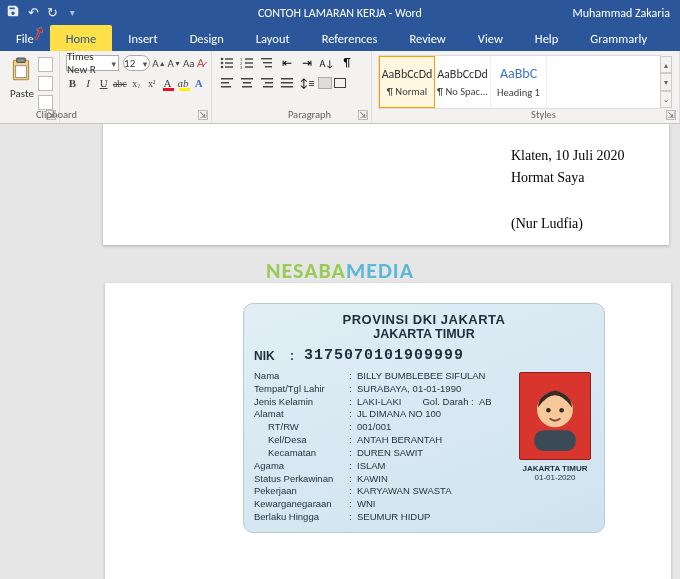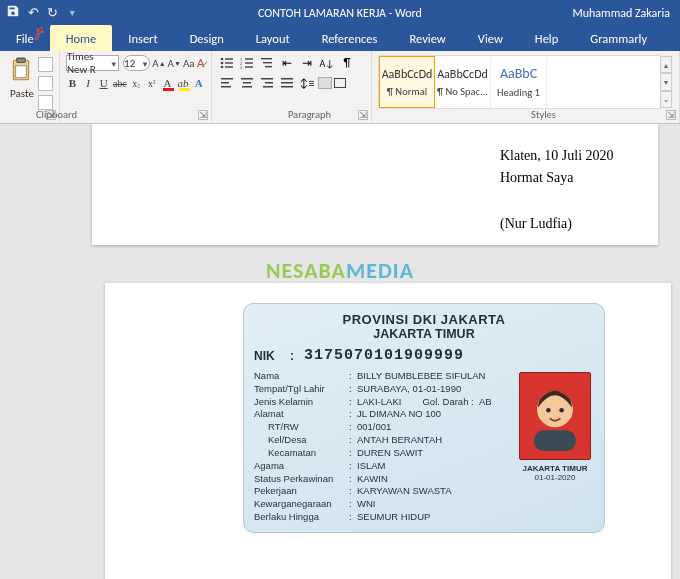--- a/index.html
+++ b/index.html
@@ -5,21 +5,21 @@
   * { box-sizing: border-box; margin: 0; padding: 0; }
   body { font-family: "Segoe UI", Calibri, sans-serif; font-size: 12px; background: #f0f0f0; width: 680px; height: 579px; overflow: hidden; }
   .title-bar { height: 25px; background: #2B579A; color: #fff; display: flex; align-items: center; font-size: 12px; }
   .qat { display: flex; align-items: center; gap: 8px; padding: 0 6px 0 6px; }
   .qat .icon { color: #fff; font-size: 13px; opacity: .9; }
   .chev-sep { color:#fff; opacity:.6; font-size:10px; margin-left:4px;}
   .title-center { position:absolute; left:50%; transform:translateX(-50%); color:#fff; font-size:12px;}
   .title-right { position:absolute; right:10px; color:#fff; font-size:12px;}
   .menu-bar { height: 26px; background: #2B579A; display: flex; align-items: stretch; color:#fff; font-size:12.5px; }
   .menu-item { padding: 4px 16px 3px; display:flex; align-items:center; cursor:pointer; position:relative;}
-  .menu-item.active { background:#fef9c3; color:#2B579A; border-radius:2px 2px 0 0;}
+  .menu-item.active { background:#fde047; color:#2B579A; border-radius:2px 2px 0 0;}
   .file-arrow { position:absolute; left:31px; top:22px; color:#b52b2b; font-size:18px; transform:rotate(-20deg); text-shadow:0 0 1px #fff; z-index:10;}
   .tell-me { display:flex; align-items:center; gap:4px; padding:4px 6px;}
   .tell-me svg { width:13px; height:13px;}
   .ribbon { height: 73px; background: #f3f2f1; border-bottom: 1px solid #c8c6c4; display:flex; }
   .group { border-right: 1px solid #ddd; padding: 4px 6px 0; display:flex; flex-direction:column; position:relative;}
   .group-label { position:absolute; bottom:2px; left:0; right:0; text-align:center; font-size:10.5px; color:#666;margin-left:36px;}
   .group-expand { position:absolute; bottom:3px; right:3px; width:10px; height:10px; font-size:9px; color:#777; border:1px solid #bbb; line-height:8px; text-align:center;}
   
   .clipboard { width:60px; }
   .clipboard-top { display:flex; gap:4px;}
@@ -56,21 +56,21 @@
   .style-box { width:56px; border-right:1px solid #eee; display:flex; flex-direction:column; align-items:center; justify-content:center; padding:2px 2px; cursor:pointer;}
   .style-box.sel { border:1px solid #f2a100; background:#fff7e0;}
   .style-prev { font-family:Calibri; font-size:12px; color:#333;}
   .style-prev.heading { color:#4472C4; font-size:14px;}
   .style-name { font-size:10.5px; color:#444; margin-top:4px;}
   .style-scroll { position:absolute; right:-12px; top:0; bottom:0; width:12px; display:flex; flex-direction:column;}
   .style-scroll div{flex:1; border:1px solid #ccc; display:flex;align-items:center;justify-content:center;font-size:8px;color:#666;cursor:pointer;}
   
   .workspace { position:absolute; top:124px; left:0; right:0; bottom:0; background:#e6e6e6; overflow:hidden;}
   .page { position:absolute; background:#fff; box-shadow:0 1px 3px rgba(0,0,0,.25);}
-  .page1 { left:92px; top:0; width:566px; height:121px;}
+  .page1 { left:103px; top:0; width:566px; height:121px;}
   .doc-text { position:absolute; font-family:"Times New Roman",serif; font-size:14px; color:#000;}
   .page2 { left:105px; top:159px; width:566px; height:300px;}
   .watermark { position:absolute; left:50%; top:133px; transform:translateX(-50%); font-size:22px; font-weight:600; letter-spacing:1px; opacity:.85; z-index:5; white-space:nowrap;}
   .wm-a{color:#8fc641;} .wm-b{color:#45b2d1;}
   
   .ktp { position:absolute; left:138px; top:20px; width:362px; height:230px; border-radius:10px; background:linear-gradient(160deg,#e1eef5,#cfe3ef); border:1px solid #b9cad4; padding:8px 10px; font-family:Arial,sans-serif; color:#1d2f3a;}
   .ktp-header { text-align:center; font-weight:700; font-size:13px; letter-spacing:.5px;}
   .ktp-sub { text-align:center; font-weight:700; font-size:12.5px; margin-bottom:6px;}
   .ktp-nik-row { display:flex; align-items:center; gap:10px; margin:2px 0 6px;}
   .ktp-nik-lbl { font-weight:700; font-size:12px; width:26px;}

